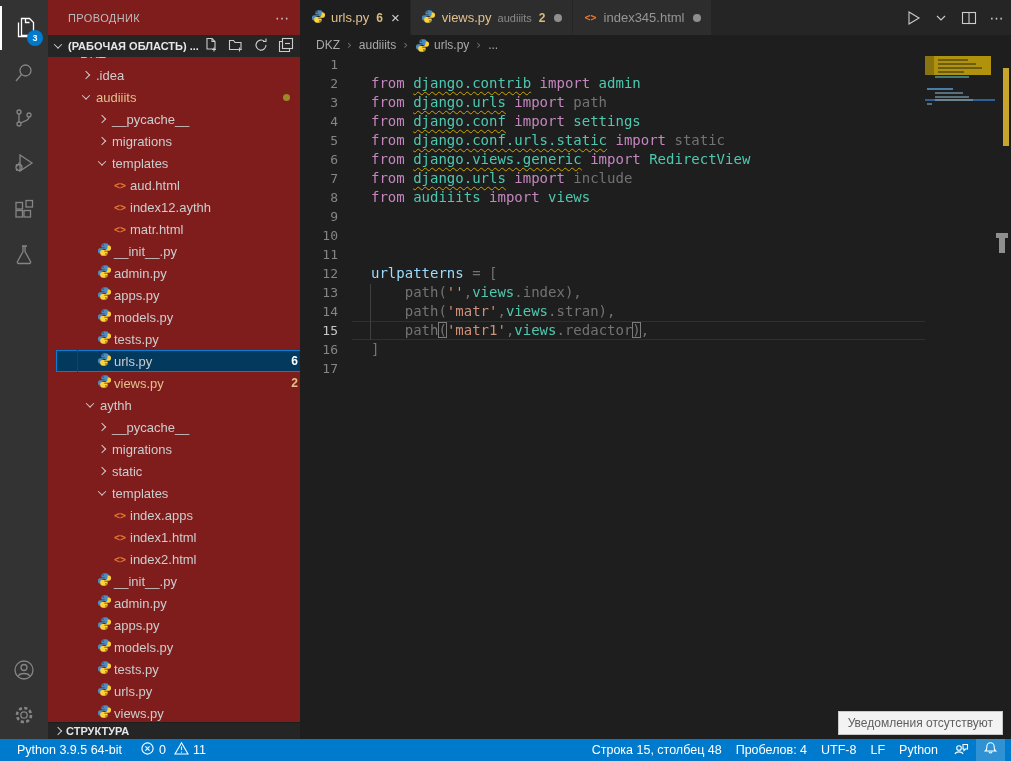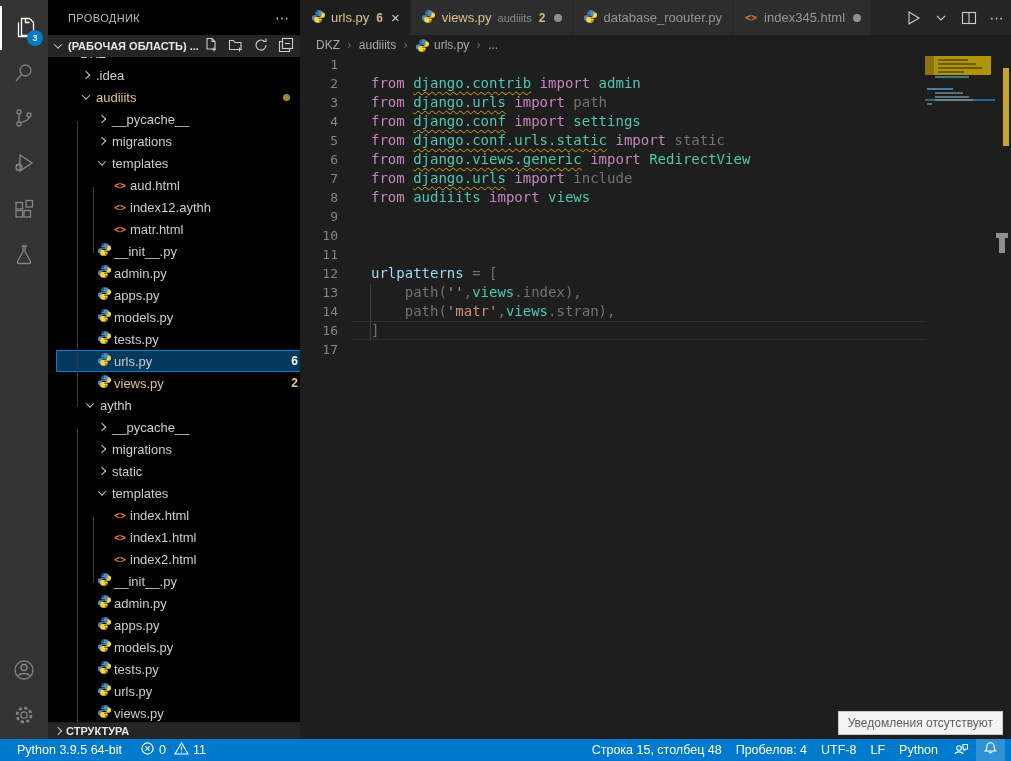--- a/index.html
+++ b/index.html
@@ -8,21 +8,21 @@
   .app { position:relative; width:1011px; height:761px; background:#1e1e1e; }
 
   
   .activitybar { position:absolute; left:0; top:0; width:48px; height:739px; background:#333333; z-index:5; }
   .ab-item { position:absolute; left:0; width:48px; height:44px; display:flex; align-items:center; justify-content:center; color:#858585; cursor:pointer; }
   .ab-item.active { color:#ffffff; border-left:2px solid #ffffff; }
   .ab-item svg { stroke:currentColor; fill:none; stroke-width:1.3; }
   .ab-badge { position:absolute; right:5px; bottom:4px; min-width:16px; height:16px; border-radius:9px; background:var(--c-badge); color:#fff; font-size:9px; line-height:16px; text-align:center; font-weight:bold; }
 
   
-  .sidebar { position:absolute; left:48px; top:0; width:252px; height:739px; background:#000000; color:#cccccc; z-index:4; }
+  .sidebar { position:absolute; left:48px; top:0; width:252px; height:739px; background:#7f1d1d; color:#cccccc; z-index:4; }
   .sb-title { height:35px; display:flex; align-items:center; padding:0 10px 0 20px; font-size:11px; letter-spacing:.4px; color:#bbbbbb; }
   .sb-title .grow { flex:1; }
   .sb-more { color:#c5c5c5; font-size:14px; letter-spacing:1px; cursor:pointer; }
   .sb-section { position:relative; height:22px; display:flex; align-items:center; padding:0 6px 0 4px; font-size:11px; font-weight:bold; color:#e7e7e7; background:#252526; z-index:3; }
   .sb-section .label { margin-left:2px; white-space:nowrap; overflow:hidden; }
   .sb-section .grow { flex:1; }
   .sb-actions { display:flex; gap:9px; align-items:center; }
   .sb-actions svg { stroke:#cccccc; fill:none; stroke-width:1.1; cursor:pointer; }
   .chev { display:inline-block; width:6px; height:6px; border-right:1.4px solid #cccccc; border-bottom:1.4px solid #cccccc; margin:0 5px 0 3px; flex:none; }
   .chev.exp { transform:rotate(45deg) translate(-1px,-1px); }
@@ -292,21 +292,21 @@
           <div class="row" style="padding-left: 40px;">
             <span class="chev col"></span>
             <span class="lbl">static</span>
           </div>
           <div class="row" style="padding-left: 40px;">
             <span class="chev exp"></span>
             <span class="lbl">templates</span>
           </div>
           <div class="row" style="padding-left: 56px;">
             <span class="ficon html-glyph">&lt;&gt;</span>
-            <span class="lbl">index.html</span>
+            <span class="lbl">index.apps</span>
           </div>
           <div class="row" style="padding-left: 56px;">
             <span class="ficon html-glyph">&lt;&gt;</span>
             <span class="lbl">index1.html</span>
           </div>
           <div class="row" style="padding-left: 56px;">
             <span class="ficon html-glyph">&lt;&gt;</span>
             <span class="lbl">index2.html</span>
           </div>
           <div class="row" style="padding-left: 40px;">
@@ -385,27 +385,20 @@
           <span class="ficon"><svg width="15" height="15" viewBox="0 0 14 14">
               <path fill="#4b8bbe" d="M6.9 1.1C5 1.1 4.1 2 4.1 3.4v1.8h3.1v.6H2.8C1.4 5.8.9 7 .9 8.3c0 1.3.5 2.5 1.9 2.5h1.3V9c0-1.4 1.2-2.5 2.6-2.5h2.4c1.1 0 1.9-.8 1.9-1.8V3.4c0-1.4-1.1-2.3-2.5-2.3zM5.6 2.2a.7.7 0 1 1 0 1.4.7.7 0 0 1 0-1.4z"></path>
               <path fill="#ffd43b" d="M7.1 12.9c1.9 0 2.8-.9 2.8-2.3V8.8H6.8v-.6h4.4c1.4 0 1.9-1.2 1.9-2.5 0-1.3-.5-2.5-1.9-2.5H9.9v1.7c0 1.4-1.2 2.5-2.6 2.5H4.9c-1.1 0-1.9.8-1.9 1.8v1.4c0 1.4 1.1 2.3 2.5 2.3zm1.3-1.1a.7.7 0 1 1 0-1.4.7.7 0 0 1 0 1.4z"></path>
             </svg></span>
           <span class="tlabel gold">views.py</span>
           <span class="tdesc">audiiits</span>
           <span class="tbadge">2</span>
           <span class="tdot"></span>
         </div>
         <div class="tab">
-          <span class="ficon"><svg width="15" height="15" viewBox="0 0 14 14">
-              <path fill="#4b8bbe" d="M6.9 1.1C5 1.1 4.1 2 4.1 3.4v1.8h3.1v.6H2.8C1.4 5.8.9 7 .9 8.3c0 1.3.5 2.5 1.9 2.5h1.3V9c0-1.4 1.2-2.5 2.6-2.5h2.4c1.1 0 1.9-.8 1.9-1.8V3.4c0-1.4-1.1-2.3-2.5-2.3zM5.6 2.2a.7.7 0 1 1 0 1.4.7.7 0 0 1 0-1.4z"></path>
-              <path fill="#ffd43b" d="M7.1 12.9c1.9 0 2.8-.9 2.8-2.3V8.8H6.8v-.6h4.4c1.4 0 1.9-1.2 1.9-2.5 0-1.3-.5-2.5-1.9-2.5H9.9v1.7c0 1.4-1.2 2.5-2.6 2.5H4.9c-1.1 0-1.9.8-1.9 1.8v1.4c0 1.4 1.1 2.3 2.5 2.3zm1.3-1.1a.7.7 0 1 1 0-1.4.7.7 0 0 1 0 1.4z"></path>
-            </svg></span>
-          <span class="tlabel">database_roouter.py</span>
-        </div>
-        <div class="tab">
           <span class="ficon html-glyph">&lt;&gt;</span>
           <span class="tlabel">index345.html</span>
           <span class="tdot"></span>
         </div>
       </div>
     <div class="editor-actions" id="editor-actions">
         <span class="ea">
           <svg width="18" height="18" viewBox="0 0 18 18">
             <path d="M5 3l10 6-10 6z"></path>
           </svg>
@@ -498,20 +491,24 @@
             <span class="ln">12</span>
             <span class="ct"><span class="var">urlpatterns</span><span class="pl"> = [</span></span>
           </div>
           <div class="cl">
             <span class="ln">13</span>
             <span class="ct"><span class="pl">    path(</span><span class="str">''</span><span class="pl">,</span><span class="mod">views</span><span class="pl">.index),</span></span>
           </div>
           <div class="cl">
             <span class="ln">14</span>
             <span class="ct"><span class="pl">    path(</span><span class="str">'matr'</span><span class="pl">,</span><span class="mod">views</span><span class="pl">.stran),</span></span>
+          </div>
+          <div class="cl cur">
+            <span class="ln">15</span>
+            <span class="ct"><span class="pl">    path</span><span class="pl bm">(</span><span class="str">'matr1'</span><span class="pl">,</span><span class="mod">views</span><span class="pl">.redactor</span><span class="pl bm">)</span><span class="pl">,</span></span>
           </div>
           <div class="cl">
             <span class="ln">16</span>
             <span class="ct"><span class="pl">]</span></span>
           </div>
           <div class="cl">
             <span class="ln">17</span>
             <span class="ct"></span>
           </div>
         </div>

